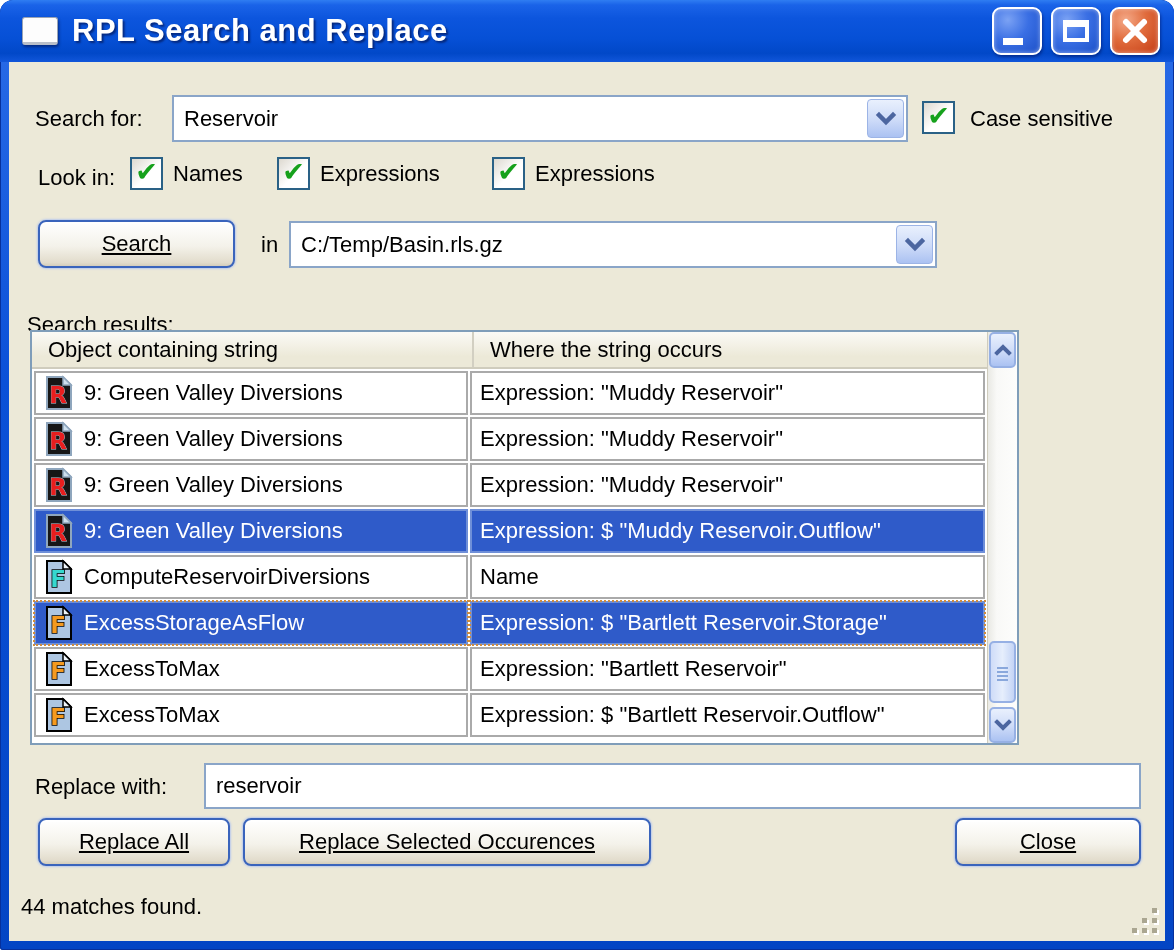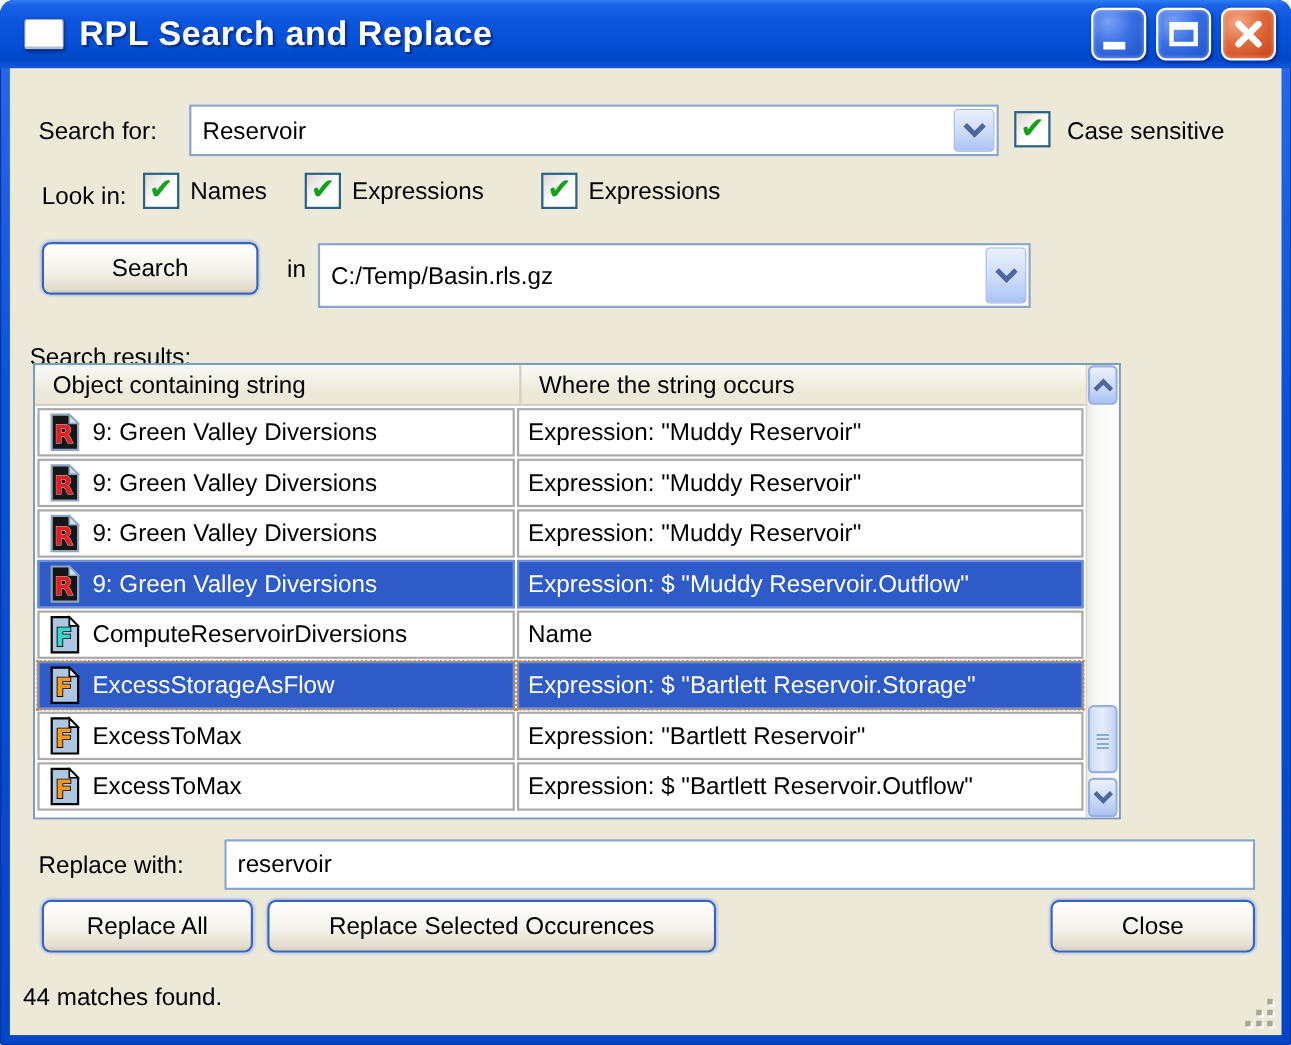--- a/index.html
+++ b/index.html
@@ -70,21 +70,21 @@
   }
   .cb .mark { color: #16a11c; font-size: 27px; font-weight: bold; line-height: 1; margin-top: -3px; }
 
   
   .btn {
     position: absolute; height: 48px;
     border: 2px solid #3a64bc; border-radius: 8px;
     background: linear-gradient(180deg, #ffffff 0%, #f4f2ea 55%, #e2dccc 92%, #d4cdbb 100%);
     box-shadow: 0 0 2px 1px #b9c9ec, inset 0 2px 0 #fff;
     font-size: 22px; font-family: inherit; color: #000;
-    display: flex; align-items: center; justify-content: center; white-space: nowrap;
+    display: flex; align-items: center; justify-content: center; white-space: nowrap; text-decoration: underline;
   }
 
   
   .table {
     position: absolute; left: 21px; top: 268px; width: 989px; height: 415px;
     border: 2px solid #7f9db9; background: #fff;
   }
   .thead {
     position: absolute; left: 0; top: 0; right: 30px; height: 37px;
     background: linear-gradient(180deg, #fbfaf6 0%, #ece9d8 70%);
@@ -198,21 +198,21 @@
       <span class="mark">✔</span>
     </div>
     <div class="lbl" style="left:311px; top:99px;">Expressions</div>
     <div class="cb" style="left:483px; top:95px;">
       <span class="mark">✔</span>
     </div>
     <div class="lbl" style="left:526px; top:99px;">Expressions</div>
 
     <button class="btn" style="left:29px; top:158px; width:197px;">Search</button>
     <div class="lbl" style="left:252px; top:170px;">in</div>
-    <div class="combo" style="left:280px; top:159px; width:648px; height:59px;">
+    <div class="combo" style="left:280px; top:159px; width:648px; height:47px;">
       <div class="val">C:/Temp/Basin.rls.gz</div>
       <div class="drop">
         <svg width="22" height="18" viewBox="0 0 22 18">
             <path d="M4 5 L11 12 L18 5" fill="none" stroke="#4c66a0" stroke-width="4.5" stroke-linecap="square"></path>
           </svg>
       </div>
     </div>
 
     <div class="lbl" style="left:18px; top:230px;margin-top:20px;">Search results:</div>
 

